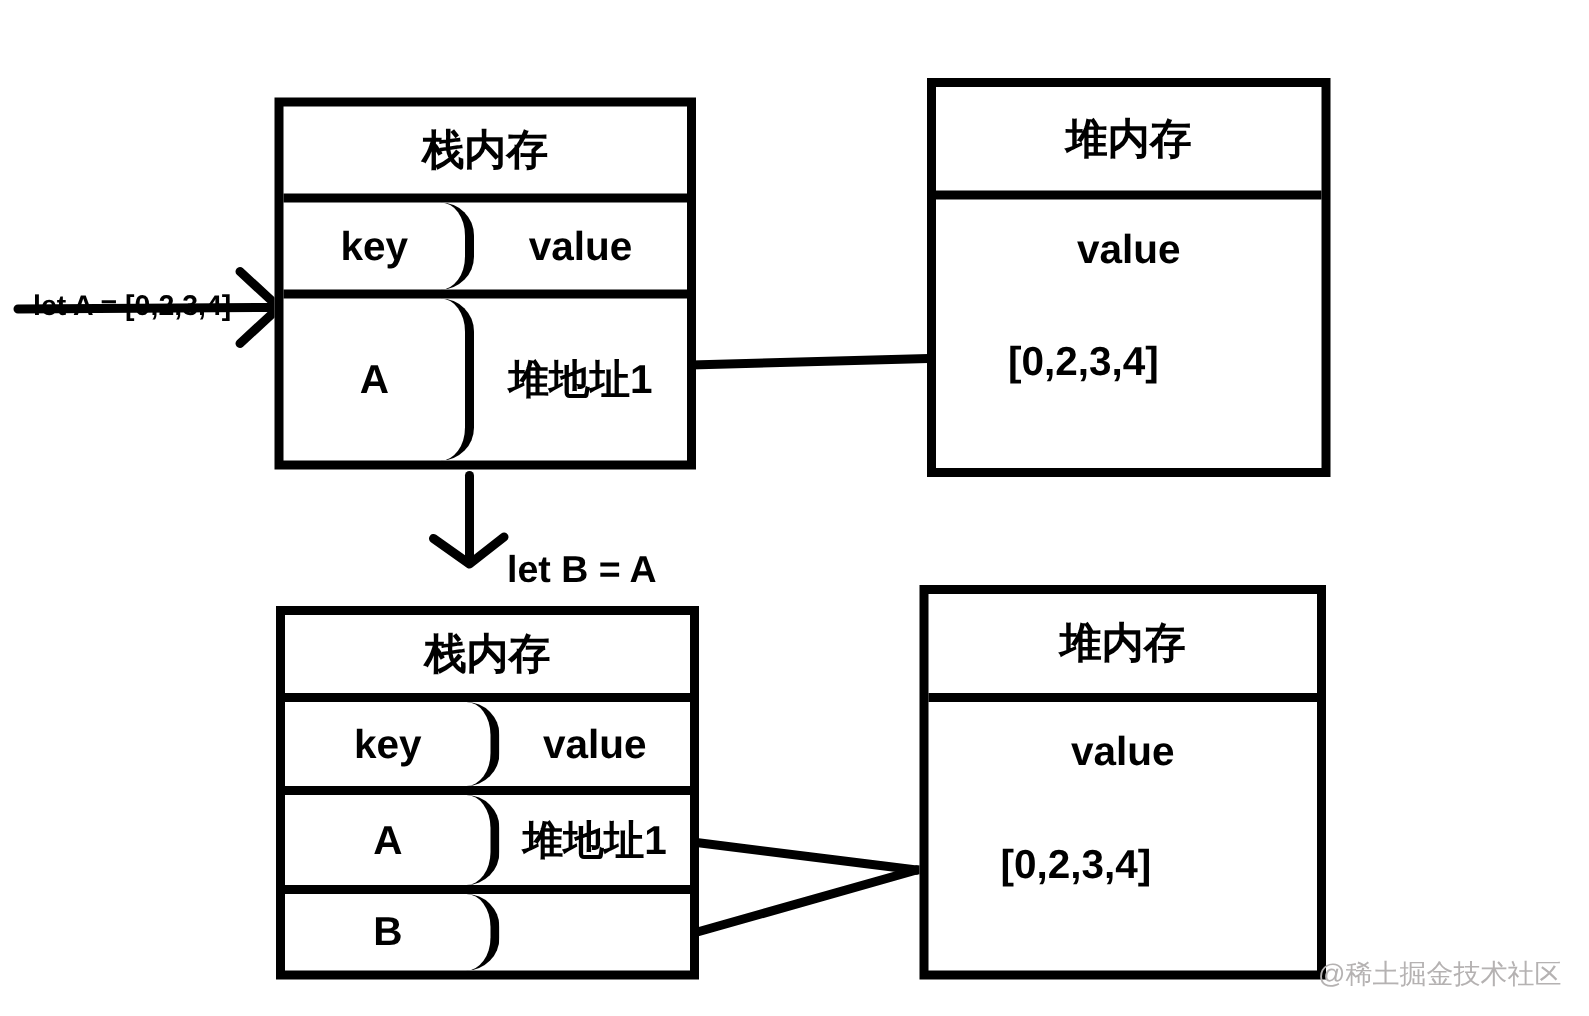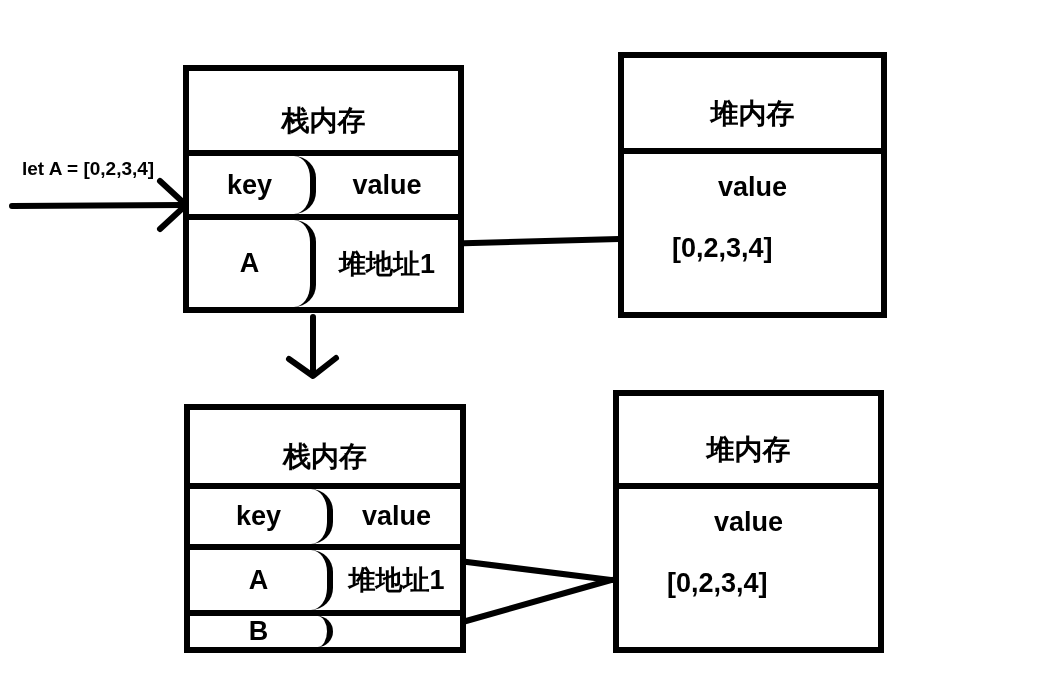--- a/index.html
+++ b/index.html
@@ -4,21 +4,21 @@
 <style>
   html,body { margin:0; padding:0; background:#ffffff; }
   .canvas {
     position:relative; width:1059px; height:677px; background:#ffffff;
     font-family:"Liberation Sans","DejaVu Sans",sans-serif;
     font-weight:bold; color:#000; overflow:hidden;
   }
   .arrows { position:absolute; left:0; top:0; width:1059px; height:677px; pointer-events:none; }
 
   .mem-table { position:absolute; border:6px solid #000; box-sizing:border-box; background:#fff; display:flex; flex-direction:column; }
-  .t-title { border-bottom:6px solid #000; display:flex; align-items:center; justify-content:center; font-size:28px;margin-top:21px; }
+  .t-title { border-bottom:6px solid #000; display:flex; align-items:center; justify-content:center; font-size:28px; }
   .t-row { display:flex; border-bottom:6px solid #000; }
   .t-row:last-child { border-bottom:none; flex:1; }
   .cell { display:flex; align-items:center; justify-content:center; font-size:27px;border-radius:22px; }
   .cell.key { border-right:6px solid #000; }
   .cell.val { flex:1; }
 
   
   .stack1 { left:183px; top:65px; width:281px; height:248px; }
   .stack1 .t-title { height:58px; }
   .stack1 .t-row.header { height:58px; }
@@ -34,23 +34,23 @@
   .stack2 .t-row.header { height:56px; }
   .stack2 .t-row.r1 { height:60px; }
   .stack2 .cell.key { width:137px; }
 
   
   .heap2 { left:613px; top:390px; width:271px; height:263px; }
   .heap2 .t-title { height:66px; }
 
   .heap-body { position:relative; flex:1; }
   .heap-col-label { text-align:center; font-size:27px; margin-top:18px; }
-  .heap-value { position:absolute; left:48px; top:79px; font-size:27px; }
+  .heap-value { position:absolute; left:48px; top:93px; font-size:27px; }
 
-  .float-label { position:absolute; white-space:nowrap; }
+  .float-label { position:absolute; white-space:nowrap;margin-top:36px; }
   .let-a { left:22px; top:158px; font-size:19px; }
   .let-b { left:338px; top:330px; font-size:25px; }
 
   .watermark { position:absolute; right:18px; top:637px; font-size:18px; font-weight:normal; }
 </style>
 </head>
 <body>
 
 <div class="canvas">
 
@@ -94,20 +94,21 @@
   </div>
 
   <div class="mem-table heap1">
     <div class="t-title">堆内存</div>
     <div class="heap-body">
       <div class="heap-col-label">value</div>
       <div class="heap-value">[0,2,3,4]</div>
     </div>
   </div>
 
+  <div class="float-label let-b">let B = A</div>
 
   <div class="mem-table stack2">
     <div class="t-title">栈内存</div>
     <div class="t-row header">
       <div class="cell key">key</div>
       <div class="cell val">value</div>
     </div>
     <div class="t-row r1">
       <div class="cell key">A</div>
       <div class="cell val">堆地址1</div>
@@ -118,13 +119,14 @@
   </div>
 
   <div class="mem-table heap2">
     <div class="t-title">堆内存</div>
     <div class="heap-body">
       <div class="heap-col-label">value</div>
       <div class="heap-value">[0,2,3,4]</div>
     </div>
   </div>
 
+  <div class="watermark" style="color: rgb(181, 178, 178);">@稀土掘金技术社区</div>
 </div>
 
 </body></html>

